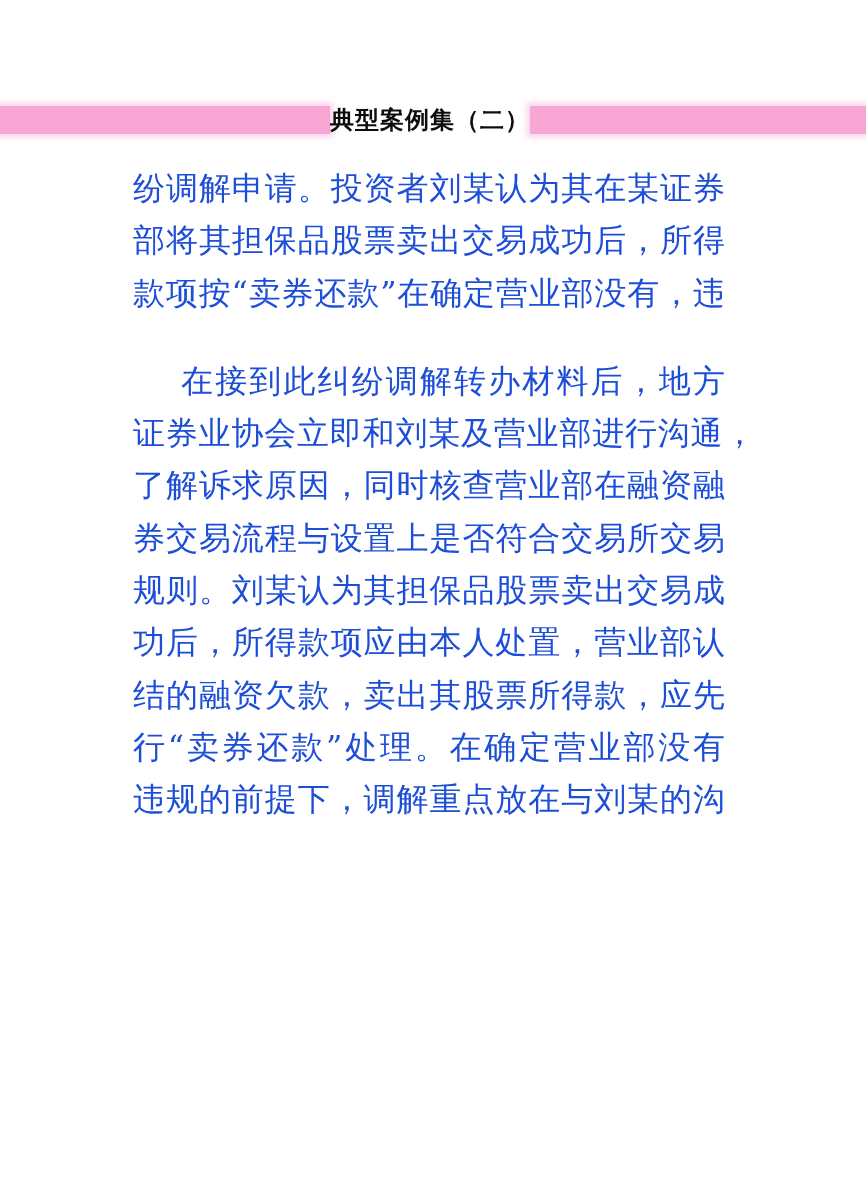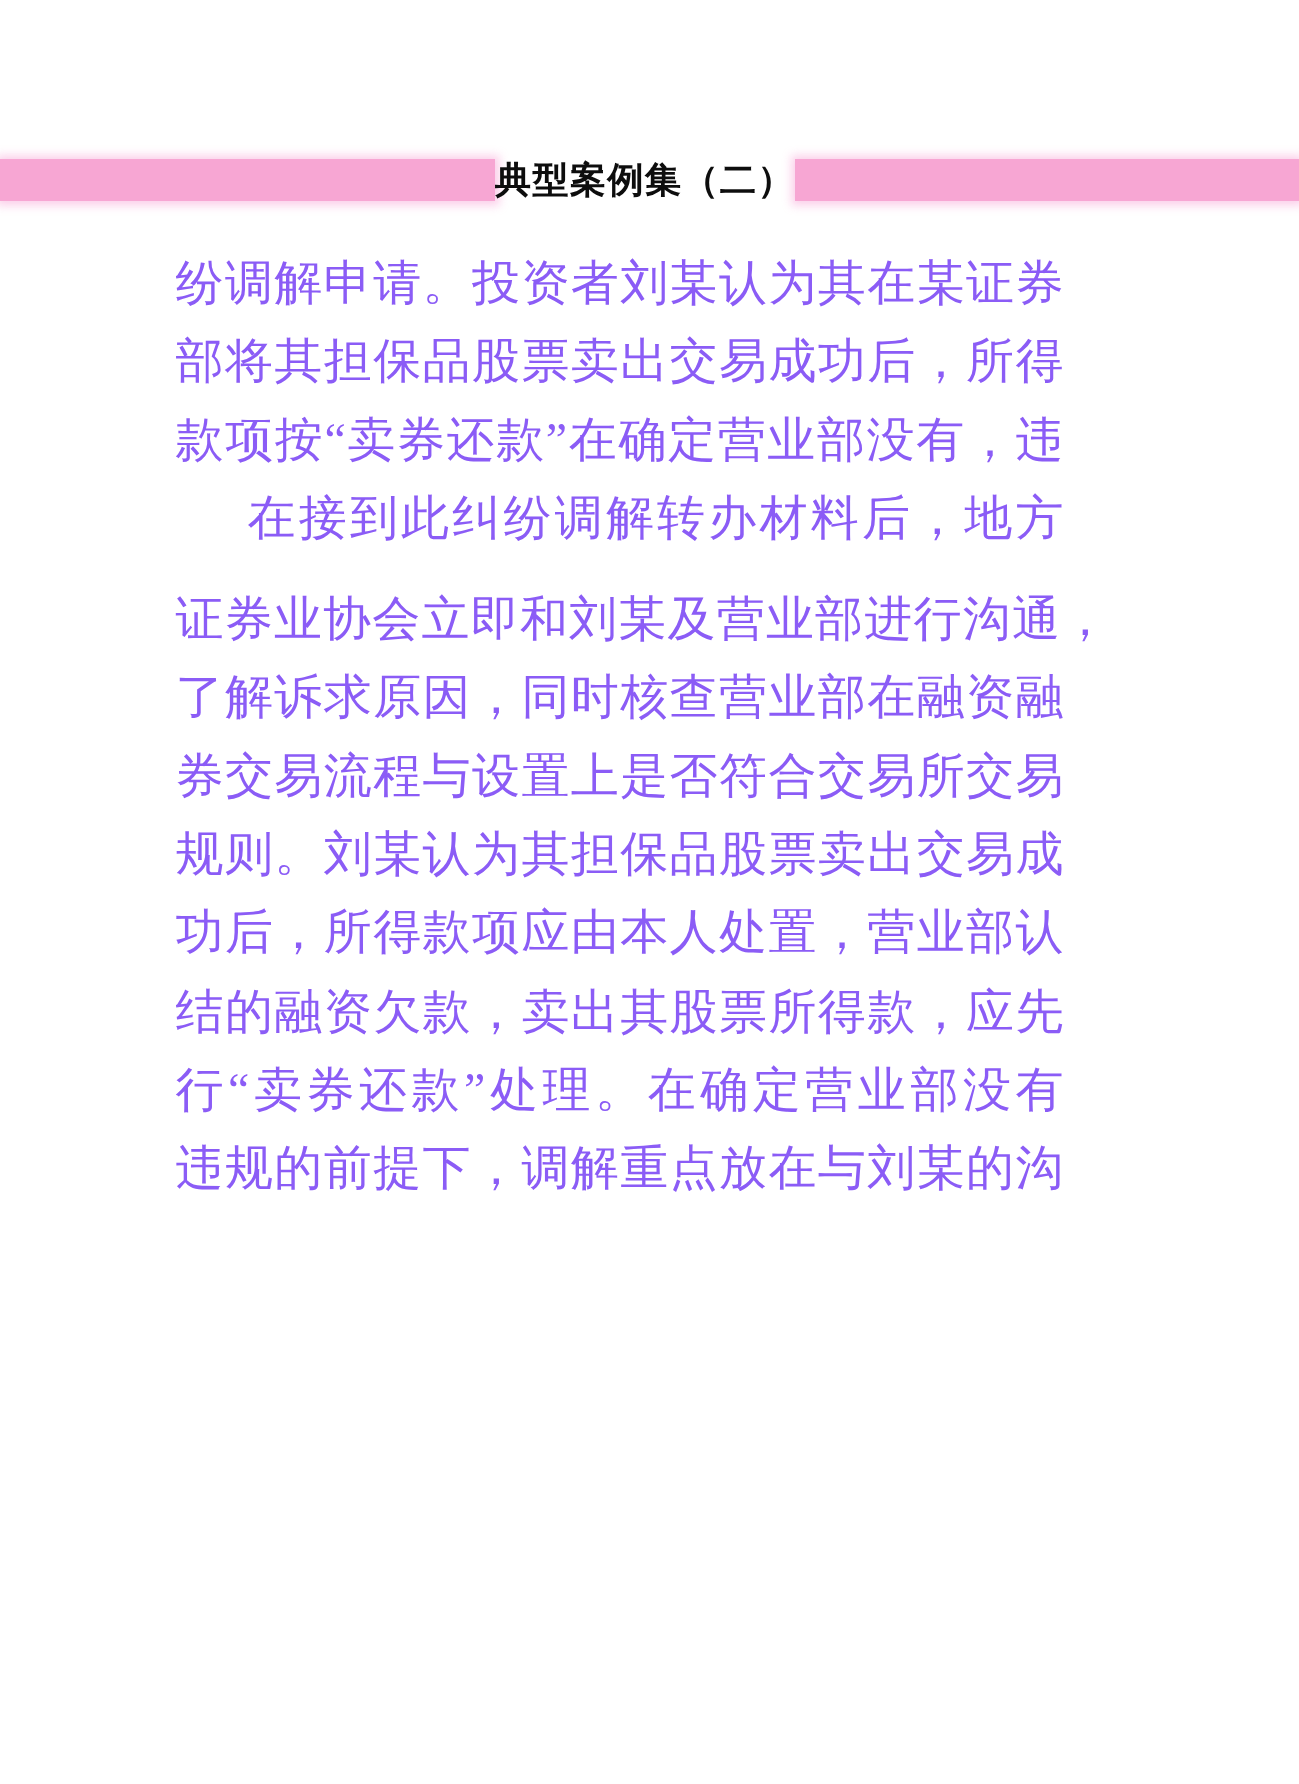--- a/index.html
+++ b/index.html
@@ -35,44 +35,42 @@
     font-size: 24px;
     font-weight: bold;
     letter-spacing: 1px;
     color: #0d0d0d;
     white-space: nowrap;
   }
 
   
   .body-text {
     position: absolute;
-    left: 117px;
+    left: 133px;
     top: 162px;
     width: 592px;
-    color: #8b5cf6;
-    font-family: Liberation Serif, serif;
+    color: #1d4ed8;
   }
   .line {
     height: 52.3px;
     line-height: 52.3px;
     font-size: 32px;
     letter-spacing: 0;
     text-align: justify;
     text-align-last: justify;
     white-space: normal;
     overflow: visible;
   }
-  .line.indent { text-indent: 48px; }
+  .line.indent { text-indent: 48px; margin-top: 36px; }
   .line.short  { text-align: left; text-align-last: left; }
   .line.hang   {
     text-align: left;
     text-align-last: left;
     white-space: nowrap;
     letter-spacing: 0.8px;
-    margin-top: 15px;
   }
 
   
   .page-number {
     position: absolute;
     left: 94px;
     top: 1064px;
     font-size: 24px;
     letter-spacing: 2px;
     color: #121212;

